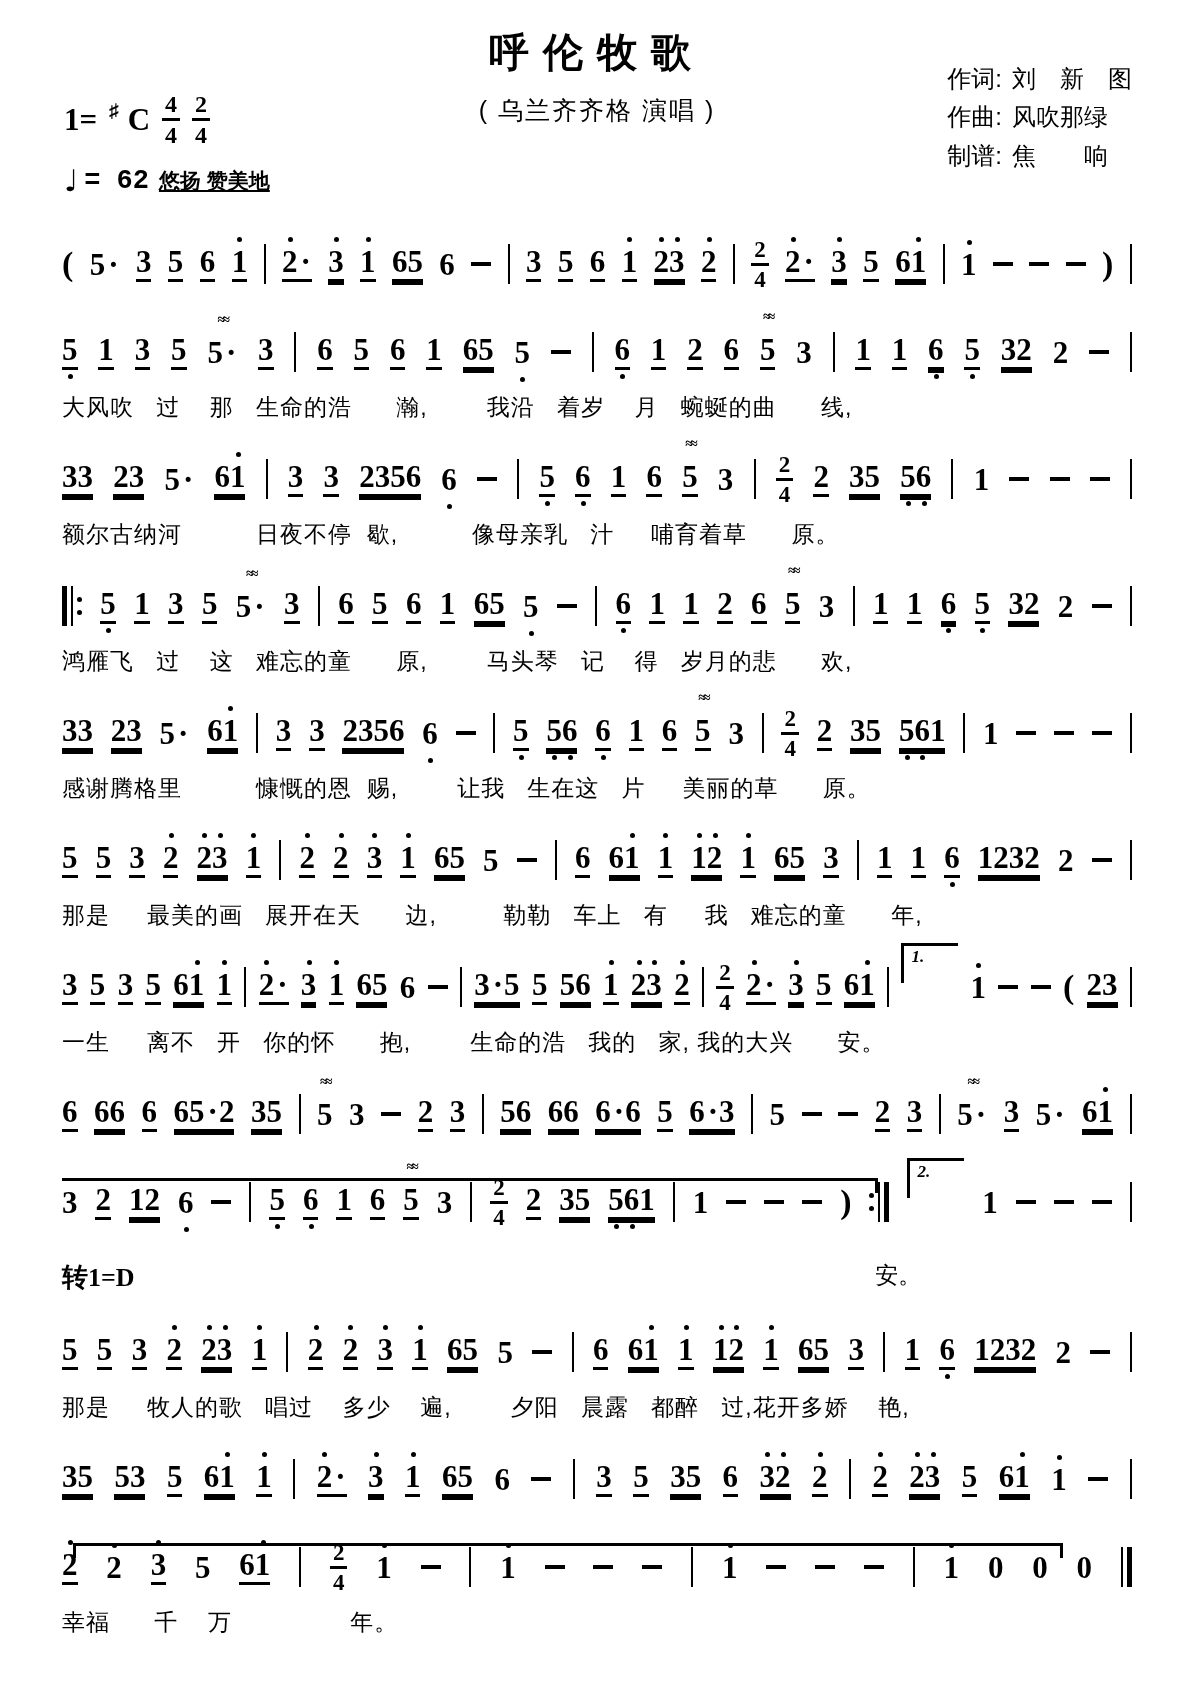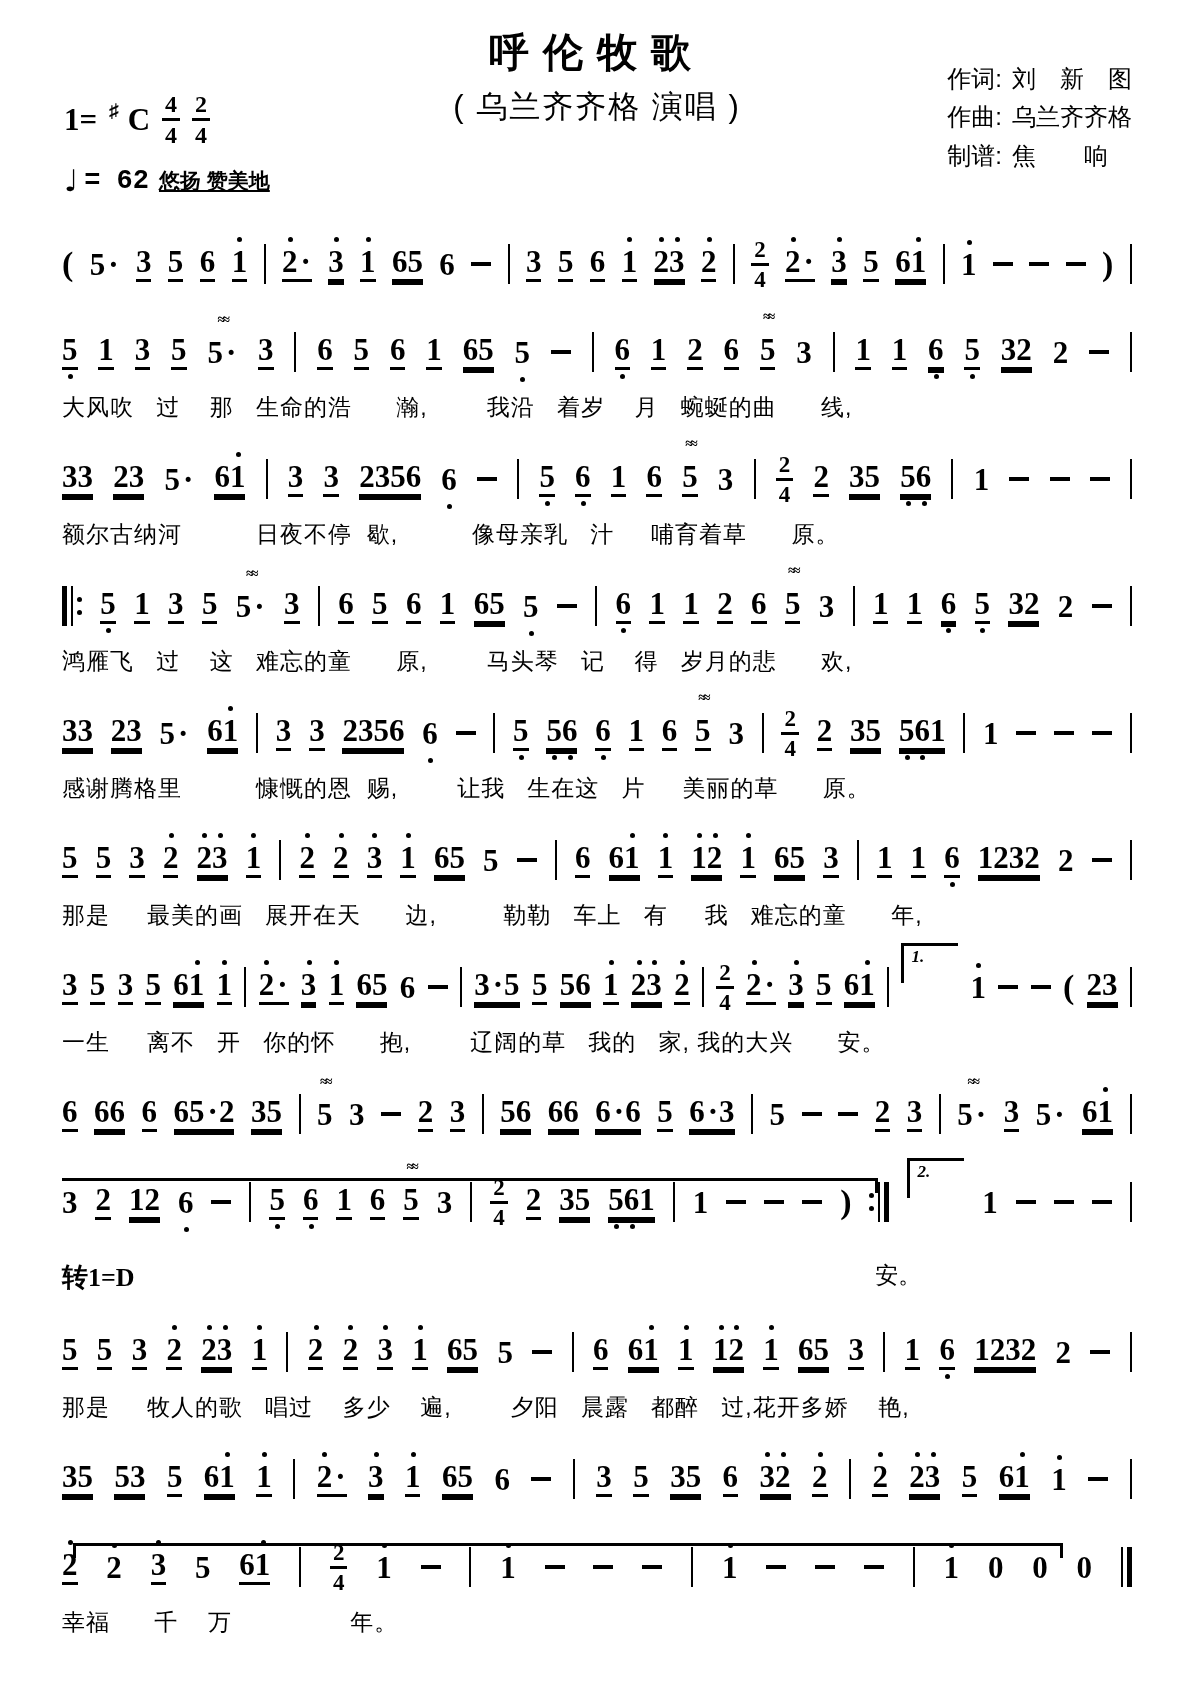--- a/index.html
+++ b/index.html
@@ -5,21 +5,21 @@
   html,body{margin:0;padding:0;background:#fff;}
   body{width:1190px;height:1702px;overflow:hidden;color:#000;
        font-family:"Liberation Sans",sans-serif;}
   .page{padding:30px 58px 0 62px;position:relative;}
 
   
   .header{position:relative;height:178px;}
   .h-center{text-align:center;}
   .title{font-family:"DejaVu Serif",serif;font-weight:bold;font-size:40px;
          letter-spacing:14px;line-height:1.1;}
-  .subtitle{font-size:31px;margin-top:12px;letter-spacing:2px;}
+  .subtitle{font-size:25px;margin-top:20px;letter-spacing:2px;}
   .h-left{position:absolute;left:2px;top:62px;}
   .keyrow{display:flex;align-items:center;gap:12px;
           font-family:"Liberation Serif",serif;font-weight:bold;font-size:31px;}
   .keyrow .sharp{font-size:19px;vertical-align:super;position:relative;top:-9px;margin-right:-3px;}
   .hfrac{display:inline-flex;flex-direction:column;align-items:center;line-height:1;font-size:24px;}
   .hfrac .num{border-bottom:3px solid #000;padding:0 3px 2px;}
   .hfrac .den{padding-top:2px;}
   .temporow{margin-top:16px;display:flex;align-items:center;gap:6px;}
   .tnote{font-size:30px;font-family:"DejaVu Sans",sans-serif;}
   .tval{font-family:Liberation Mono, monospace;font-weight:bold;font-size:27px;}
@@ -92,21 +92,21 @@
       <div class="title">呼伦牧歌</div>
       <div class="subtitle">( 乌兰齐齐格 演唱 )</div>
     </div>
     <div class="h-right">
       <div class="credit">
         <span>作词:</span>
         <span>刘　新　图</span>
       </div>
       <div class="credit">
         <span>作曲:</span>
-        <span>乌兰齐齐格</span>
+        <span>风吹那绿</span>
       </div>
       <div class="credit">
         <span>制谱:</span>
         <span>焦　　响</span>
       </div>
     </div>
   </div>
 
   <div id="score">
       <div class="line-wrap">
@@ -369,21 +369,21 @@
           <span class="tok u2"><span class="dg">6</span><span class="dg up">1</span></span>
           <span class="bar"></span>
           <span class="volta">1.</span>
           <span class="tok"><span class="dg up">1</span></span>
           <span class="dash"></span>
           <span class="dash"></span>
           <span class="paren">(</span>
           <span class="tok u2"><span class="dg">2</span><span class="dg">3</span></span>
           <span class="bar"></span>
         </div>
-        <div class="lyr">一生     离不   开   你的怀      抱,        辽阔的草   我的   家, 我的大兴      安。</div>
+        <div class="lyr">一生     离不   开   你的怀      抱,        生命的浩   我的   家, 我的大兴      安。</div>
       </div>
       <div class="line-wrap">
         <div class="mline">
           <span class="tok u1"><span class="dg">6</span></span>
           <span class="tok u2"><span class="dg">6</span><span class="dg">6</span></span>
           <span class="tok u1"><span class="dg">6</span></span>
           <span class="tok u2"><span class="dg">6</span><span class="dg">5</span><span class="aug">·</span><span class="dg">2</span></span>
           <span class="tok u2"><span class="dg">3</span><span class="dg">5</span></span>
           <span class="bar"></span>
           <span class="tok"><span class="mord">≈≈</span><span class="dg">5</span></span>

